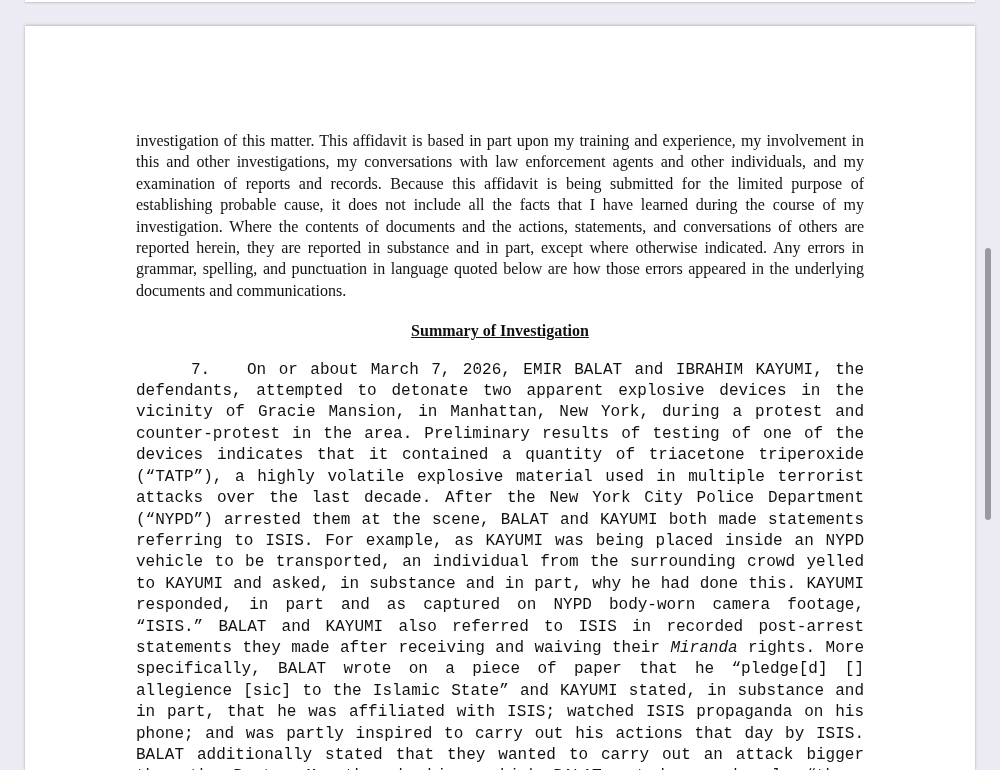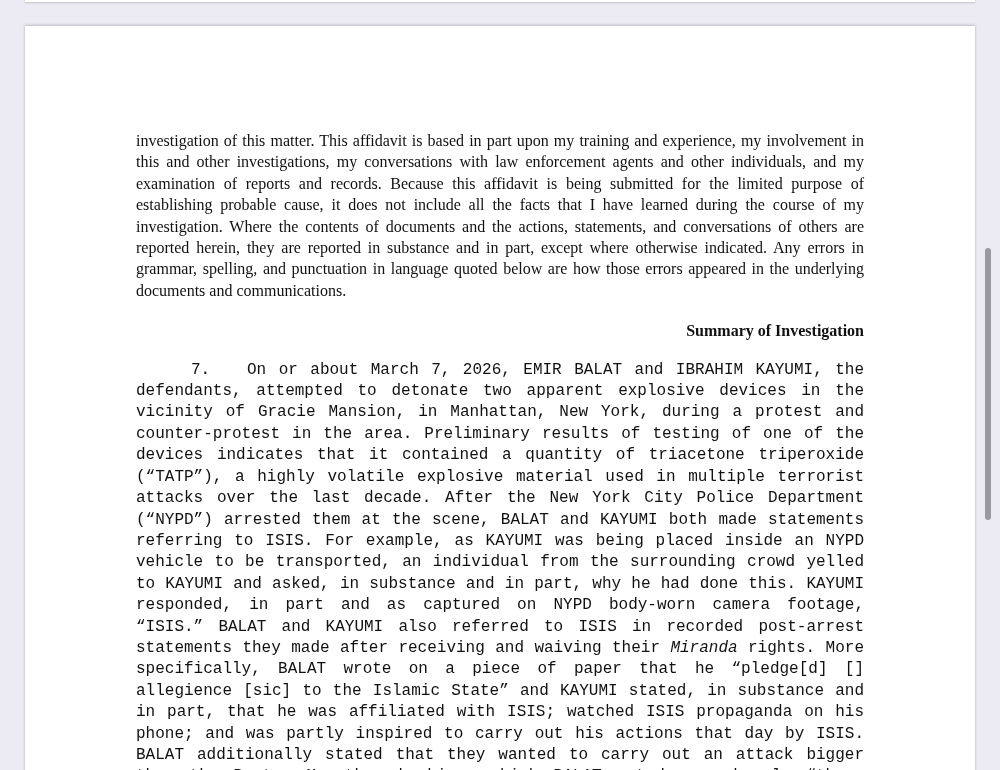--- a/index.html
+++ b/index.html
@@ -15,21 +15,21 @@
     position: absolute; left: 25px; top: 26px; width: 950px; height: 780px;
     background: #ffffff; box-shadow: 0 -1px 3px rgba(0,0,0,0.18), 0 0 2px rgba(0,0,0,0.1);
   }
   .content {
     position: absolute; left: 111px; top: 104px; width: 728px;
     font-family: "Liberation Serif", "DejaVu Serif", serif;
     font-size: 16px; line-height: 21.4px; color: #111;
   }
   .para { text-align: justify; margin: 0; }
   .heading {
-    text-align: right; font-weight: bold; 
+    text-align: center; font-weight: bold; text-decoration: underline;
     margin: 19px 0 18px 0;
   }
   .heading.next { margin-top: 19px; }
   .num { display: inline-block; width: 111px; text-indent: 55px; }
   .numbered { text-indent: 0; font-family: Liberation Mono, monospace; }
   .scrollbar-thumb {
     position: absolute; left: 985px; top: 248px; width: 6px; height: 272px;
     background: #9a999f; border-radius: 3px;
   }
 </style>

